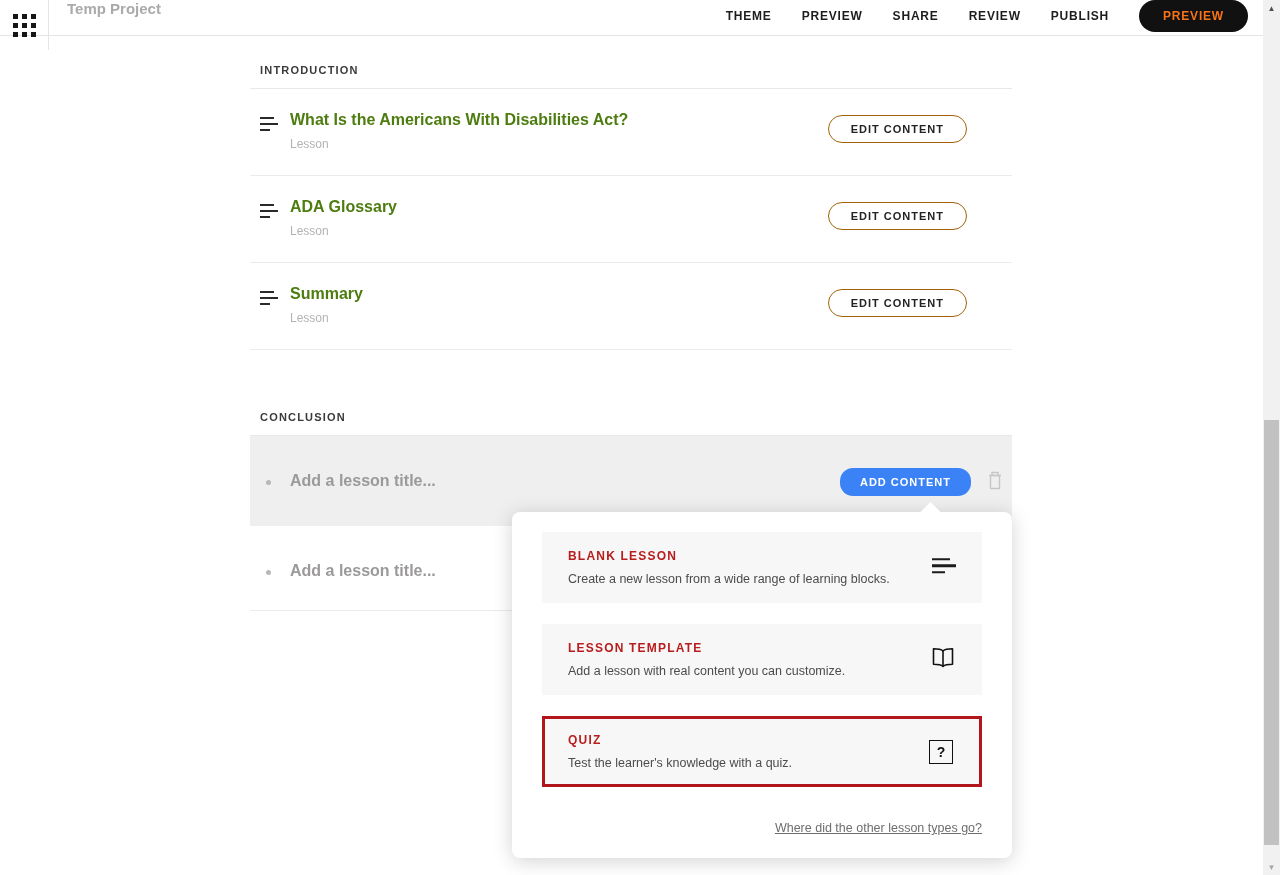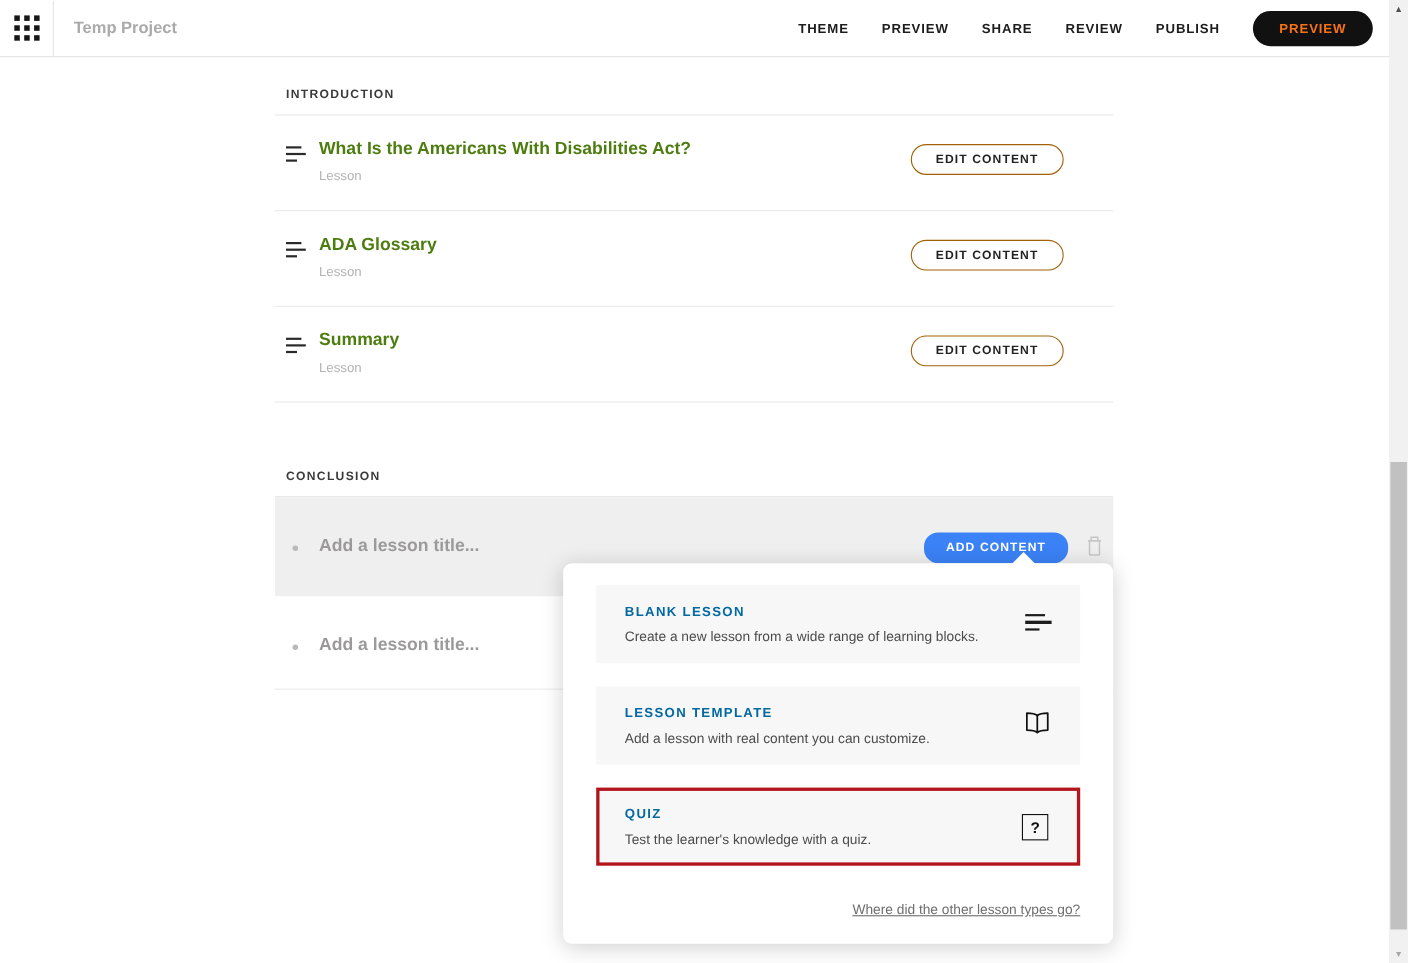--- a/index.html
+++ b/index.html
@@ -1,21 +1,21 @@
 <!DOCTYPE html>
 <html style="--hl: #b2151b;"><head>
 <meta charset="utf-8">
 <style>
   * { margin:0; padding:0; box-sizing:border-box; }
   html,body { width:1280px; height:875px; overflow:hidden; background:#ffffff;
               font-family:"Liberation Sans", sans-serif; }
 
   
-  .topbar { position:relative; height:52px; background:#fff; border-bottom:1px solid #e4e4e4;
-            display:flex; align-items:center; }
+  .topbar { position:relative; height:36px; background:#fff; border-bottom:1px solid #e4e4e4;
+            display:flex; align-items:flex-start; }
   .grid-btn { width:49px; height:50px; display:flex; align-items:center; justify-content:center;
               border-right:1px solid #e4e4e4; cursor:pointer; }
   .grid-ico { display:grid; grid-template-columns:repeat(3,5px); grid-template-rows:repeat(3,5px);
               gap:4px; }
   .grid-ico span { background:#161616; width:5px; height:5px; }
   .proj-title { margin-left:18px; font-size:15px; font-weight:700; color:#aaaaaa; }
   .topnav { position:absolute; right:32px; display:flex; align-items:center; gap:30px; }
   .topnav a { font-size:12px; font-weight:700; letter-spacing:0.8px; color:#1d1d1d;
               text-decoration:none; cursor:pointer; }
   .preview-btn { background:#111111; color:#f97316; font-size:12px; font-weight:700;
@@ -52,21 +52,21 @@
 
   
   .popover { position:absolute; left:512px; top:512px; width:500px; border-radius:8px;
              background:#fff; box-shadow:0 3px 20px rgba(0,0,0,0.18); padding:20px 30px 14px 30px;
              z-index:10; }
   .popover .caret { position:absolute; top:-7px; left:411px; width:15px; height:15px;
                     background:#fff; transform:rotate(45deg); }
   .opt-row { position:relative; background:#f7f7f7; padding:17px 70px 17px 26px; margin-bottom:21px;
              cursor:pointer; }
   .opt-row.highlighted { border:3px solid var(--hl,#b2151b); padding:14px 67px 14px 23px; }
-  .opt-name { font-size:12px; font-weight:700; letter-spacing:1.2px; color:#0369a1; }
+  .opt-name { font-size:12px; font-weight:700; letter-spacing:1.2px; color:#b91c1c; }
   .opt-desc { font-size:12.5px; color:#4c4c4c; margin-top:9px; }
   .opt-icon { position:absolute; right:26px; top:50%; transform:translateY(-50%); }
   .blank-lines i { display:block; height:2.5px; background:#1c1c1c; margin-bottom:4px; }
   .blank-lines i:nth-child(1){width:18px;} .blank-lines i:nth-child(2){width:24px;}
   .blank-lines i:nth-child(3){width:13px;}
   .qbox { width:24px; height:24px; border:1.8px solid #111; display:flex; align-items:center;
           justify-content:center; font-size:14px; font-weight:700; color:#111; }
   .pop-footer { text-align:right; padding:10px 0 8px 0; }
   .pop-footer a { font-size:12.5px; color:#6e6e6e; text-decoration:underline; cursor:pointer; }
 

